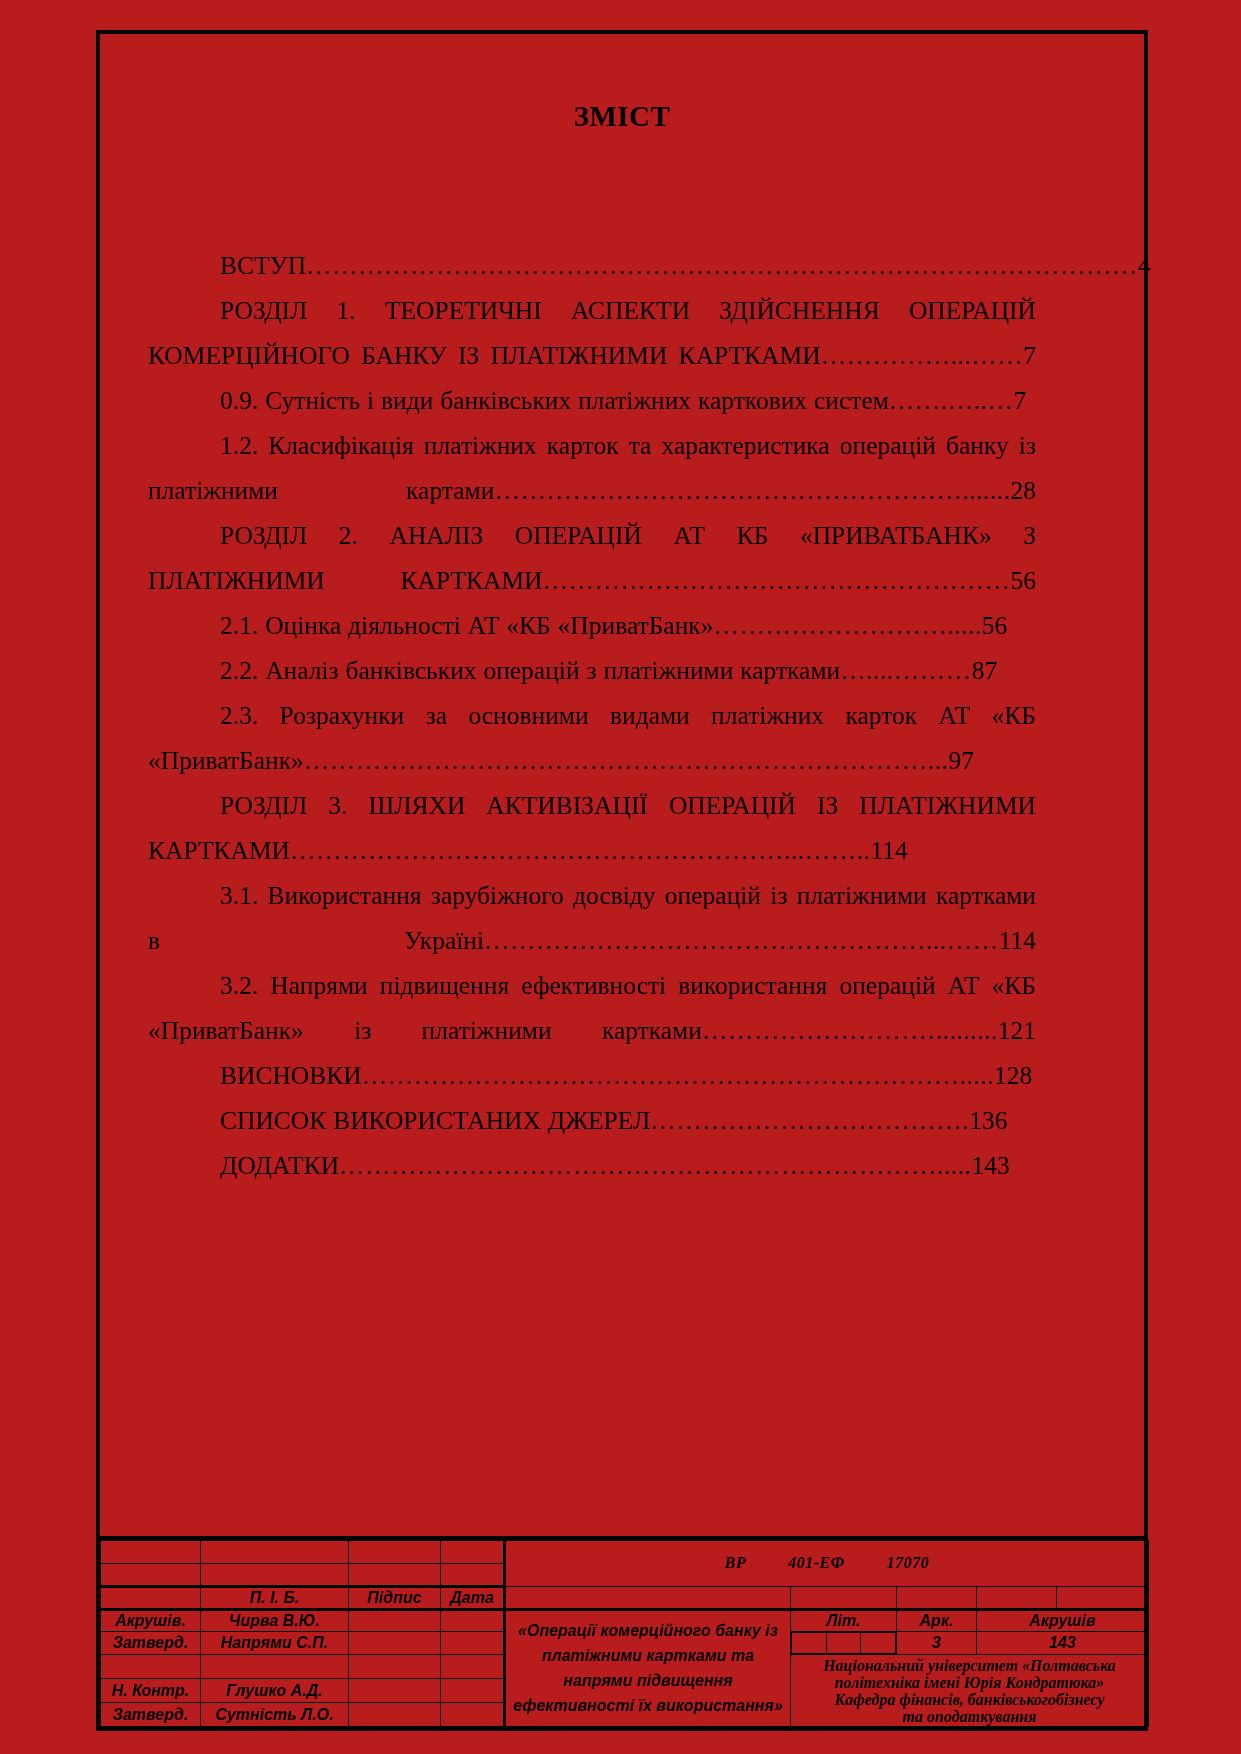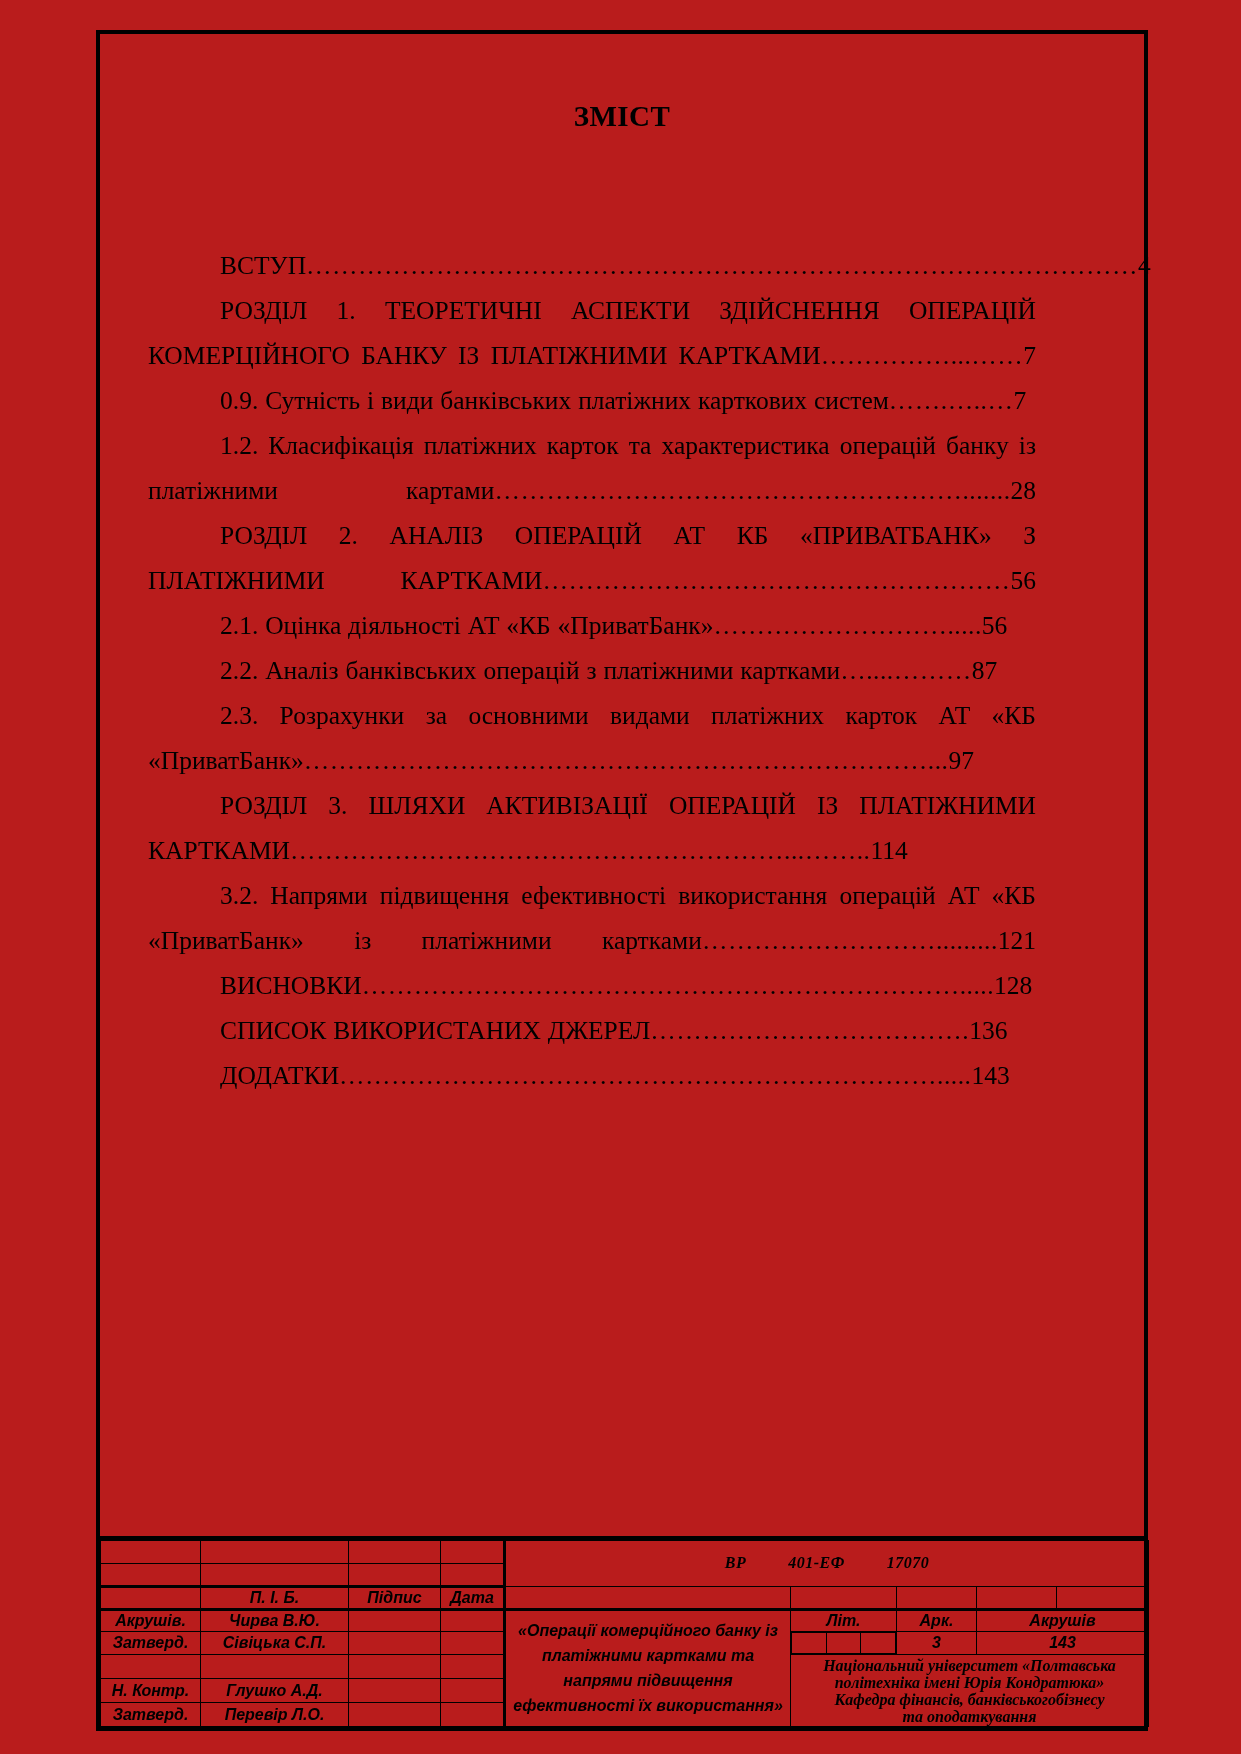--- a/index.html
+++ b/index.html
@@ -188,20 +188,21 @@
   <div id="toc">
       <p class="toc-entry single"><span>ВСТУП</span><span class="leader">……………………………………………………………………………………</span><span class="pageno">4</span></p>
       <p class="toc-entry"><span>РОЗДІЛ 1. ТЕОРЕТИЧНІ АСПЕКТИ ЗДІЙСНЕННЯ ОПЕРАЦІЙ КОМЕРЦІЙНОГО БАНКУ ІЗ ПЛАТІЖНИМИ КАРТКАМИ</span><span class="leader">……………...……</span><span class="pageno">7</span></p>
       <p class="toc-entry single"><span>0.9. Сутність і види банківських платіжних карткових систем</span><span class="leader">…….…..…</span><span class="pageno">7</span></p>
       <p class="toc-entry"><span>1.2. Класифікація платіжних карток та характеристика операцій банку із платіжними картами</span><span class="leader">……………………………………………….......</span><span class="pageno">28</span></p>
       <p class="toc-entry"><span>РОЗДІЛ 2. АНАЛІЗ ОПЕРАЦІЙ АТ КБ «ПРИВАТБАНК» З ПЛАТІЖНИМИ КАРТКАМИ</span><span class="leader">………………………………………………</span><span class="pageno">56</span></p>
       <p class="toc-entry single"><span>2.1. Оцінка діяльності АТ «КБ «ПриватБанк»</span><span class="leader">……………………….....</span><span class="pageno">56</span></p>
       <p class="toc-entry single"><span>2.2. Аналіз банківських операцій з платіжними картками</span><span class="leader">…....………</span><span class="pageno">87</span></p>
       <p class="toc-entry"><span>2.3. Розрахунки за основними видами платіжних карток АТ «КБ «ПриватБанк»</span><span class="leader">………………………………………………………………...</span><span class="pageno">97</span></p>
       <p class="toc-entry"><span>РОЗДІЛ 3. ШЛЯХИ АКТИВІЗАЦІЇ ОПЕРАЦІЙ ІЗ ПЛАТІЖНИМИ КАРТКАМИ</span><span class="leader">…………………………………………………...……..</span><span class="pageno">114</span></p>
+      <p class="toc-entry"><span>3.1. Використання зарубіжного досвіду операцій із платіжними картками в Україні</span><span class="leader">……………………………………………...……</span><span class="pageno">114</span></p>
       <p class="toc-entry"><span>3.2. Напрями підвищення ефективності використання операцій АТ «КБ «ПриватБанк» із платіжними картками</span><span class="leader">……………………….........</span><span class="pageno">121</span></p>
       <p class="toc-entry single"><span>ВИСНОВКИ</span><span class="leader">…………………………………………………………….....</span><span class="pageno">128</span></p>
       <p class="toc-entry single"><span>СПИСОК ВИКОРИСТАНИХ ДЖЕРЕЛ</span><span class="leader">……………………………….</span><span class="pageno">136</span></p>
       <p class="toc-entry single"><span>ДОДАТКИ</span><span class="leader">…………………………………………………………….....</span><span class="pageno">143</span></p>
     </div>
 
   <div id="stamp">
     <table>
       <colgroup>
         <col style="width:100px">
@@ -251,21 +252,21 @@
           <td></td>
           <td class="stamp-thick-r"></td>
           <td id="work-title-cell" rowspan="5">«Операції комерційного банку із платіжними картками та напрями підвищення ефективності їх використання»</td>
           <td class="lit-hdr">Літ.</td>
           <td class="lit-hdr">Арк.</td>
           <td class="lit-hdr" colspan="2">Акрушів</td>
         </tr>
 
         <tr style="height:22px;">
           <td class="role-cell">Затверд.</td>
-          <td class="name-cell">Сівіцька С.П.</td>
+          <td class="name-cell">Напрями С.П.</td>
           <td></td>
           <td class="stamp-thick-r"></td>
           <td style="padding:0">
             <table style="width:100%;height:100%;border-collapse:collapse;table-layout:fixed;">
               <tbody>
                   <tr>
                 <td style="border:1.5px solid #000;"></td>
                 <td style="border:1.5px solid #000;"></td>
                 <td style="border:1.5px solid #000;"></td>
               </tr>
@@ -291,21 +292,21 @@
 
         <tr style="height:22px;">
           <td class="role-cell">Н. Контр.</td>
           <td class="name-cell">Глушко А.Д.</td>
           <td></td>
           <td class="stamp-thick-r"></td>
         </tr>
 
         <tr style="height:22px;">
           <td class="role-cell">Затверд.</td>
-          <td class="name-cell">Перевір Л.О.</td>
+          <td class="name-cell">Сутність Л.О.</td>
           <td></td>
           <td class="stamp-thick-r"></td>
         </tr>
       </tbody>
     </table>
   </div>
 
 </div>
 
 </body></html>

